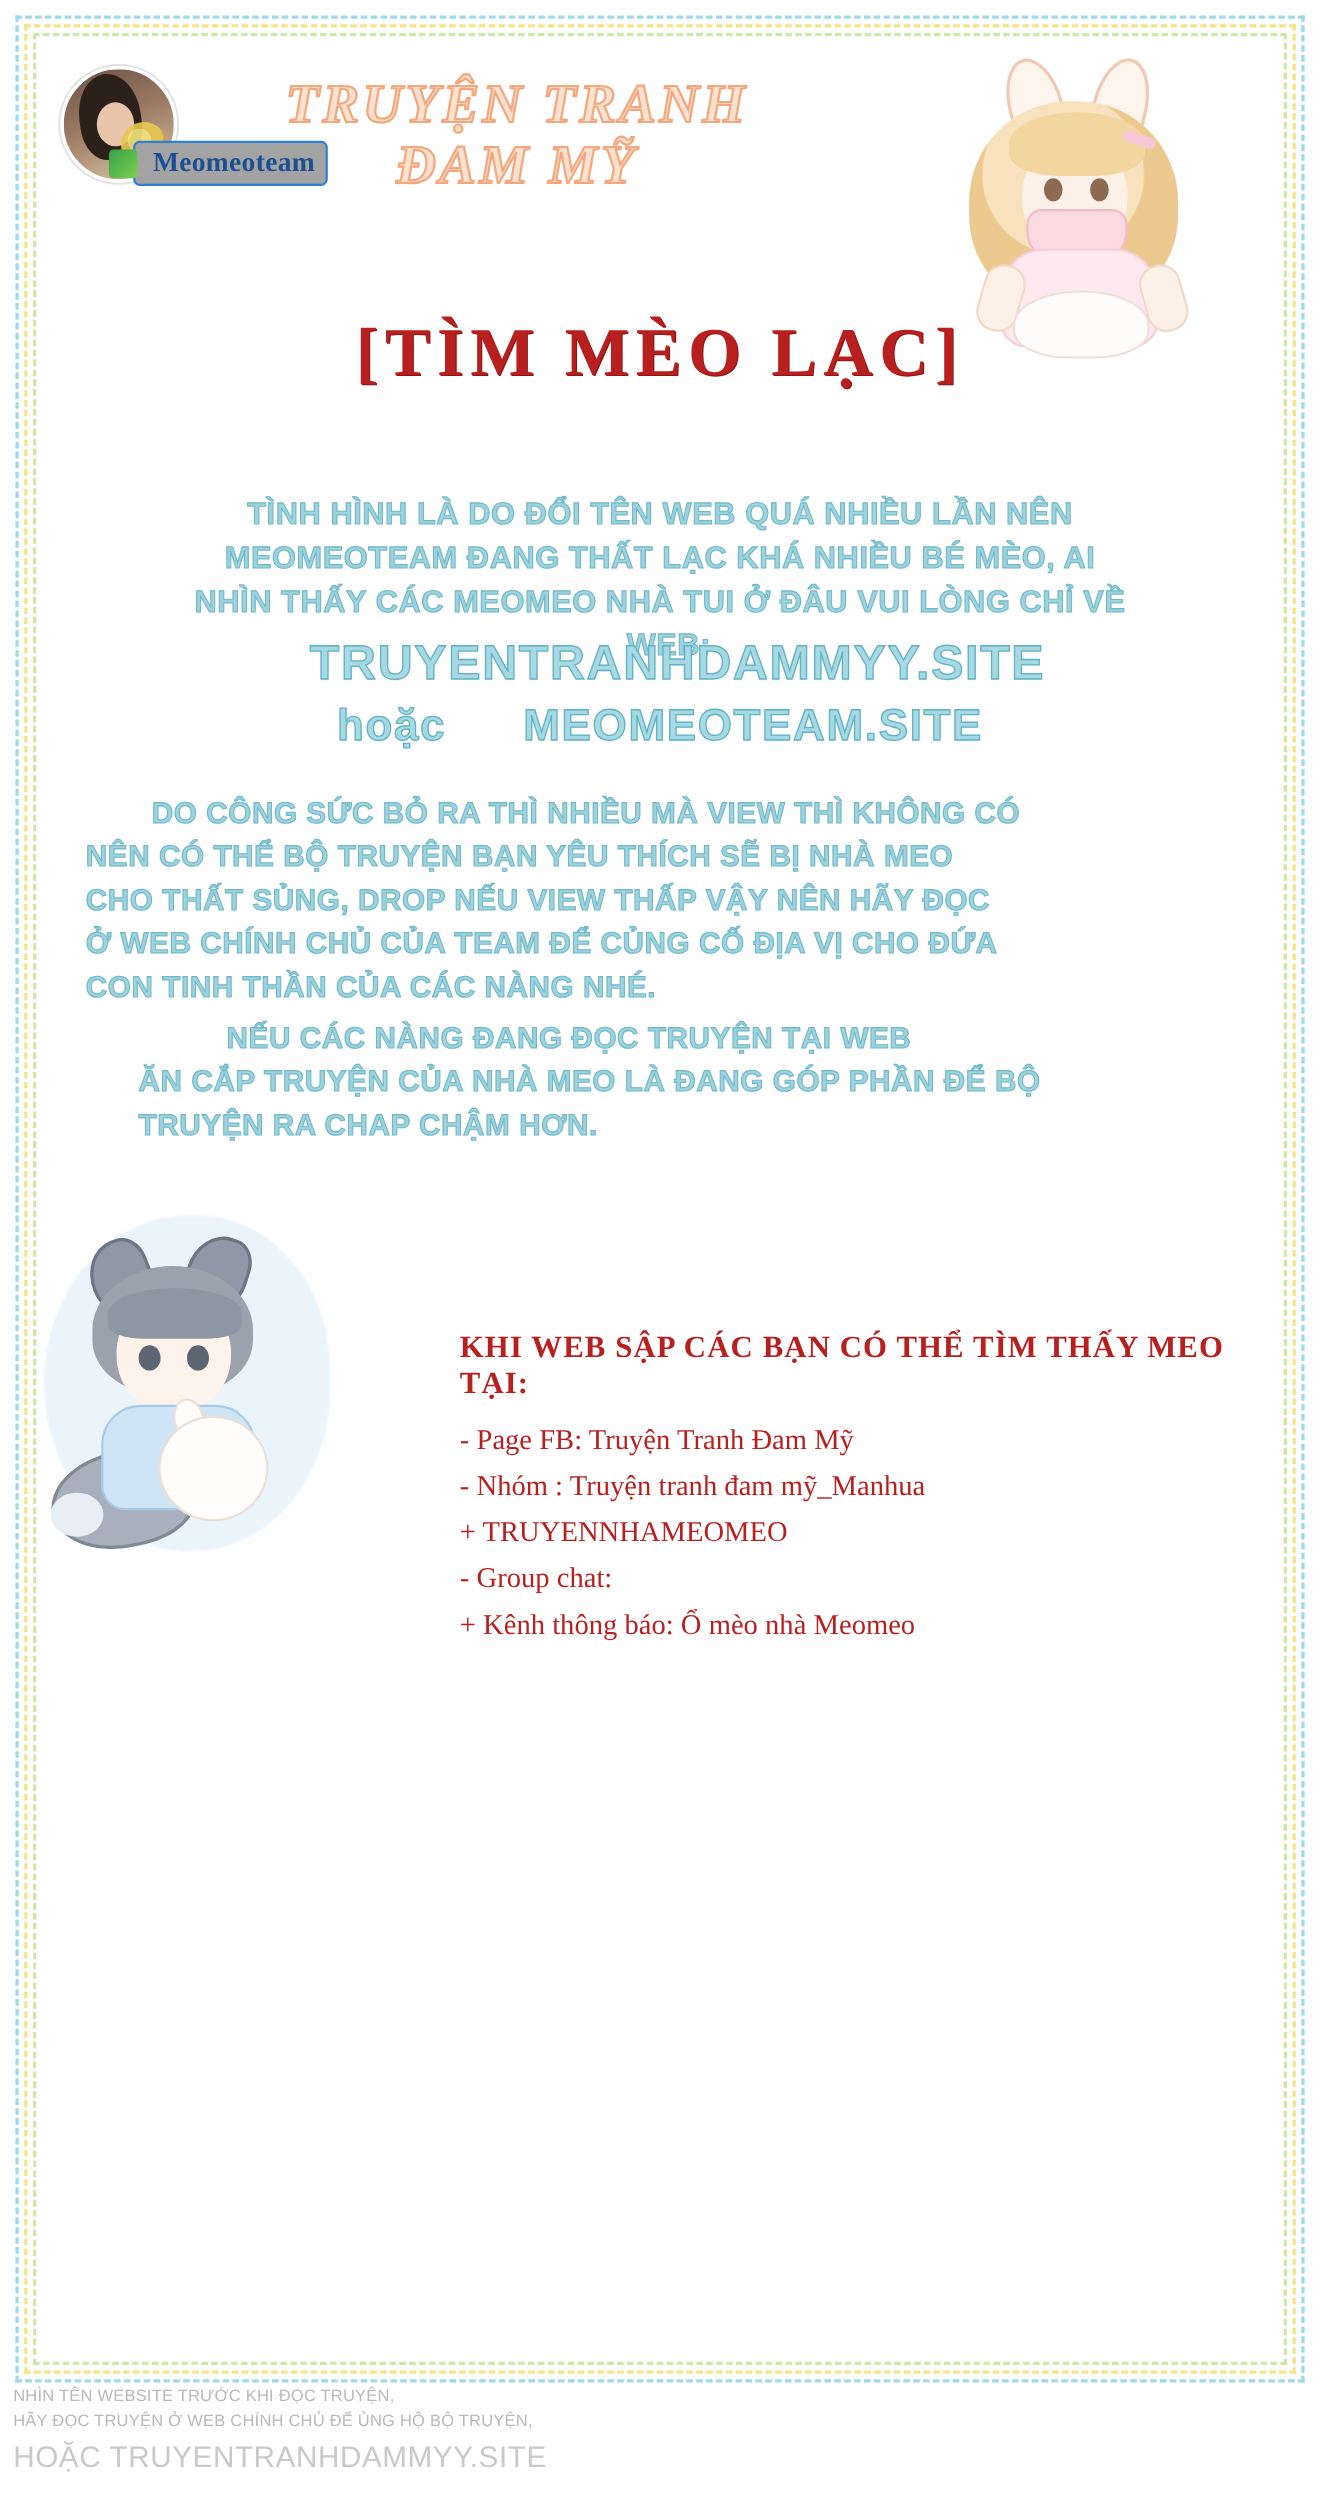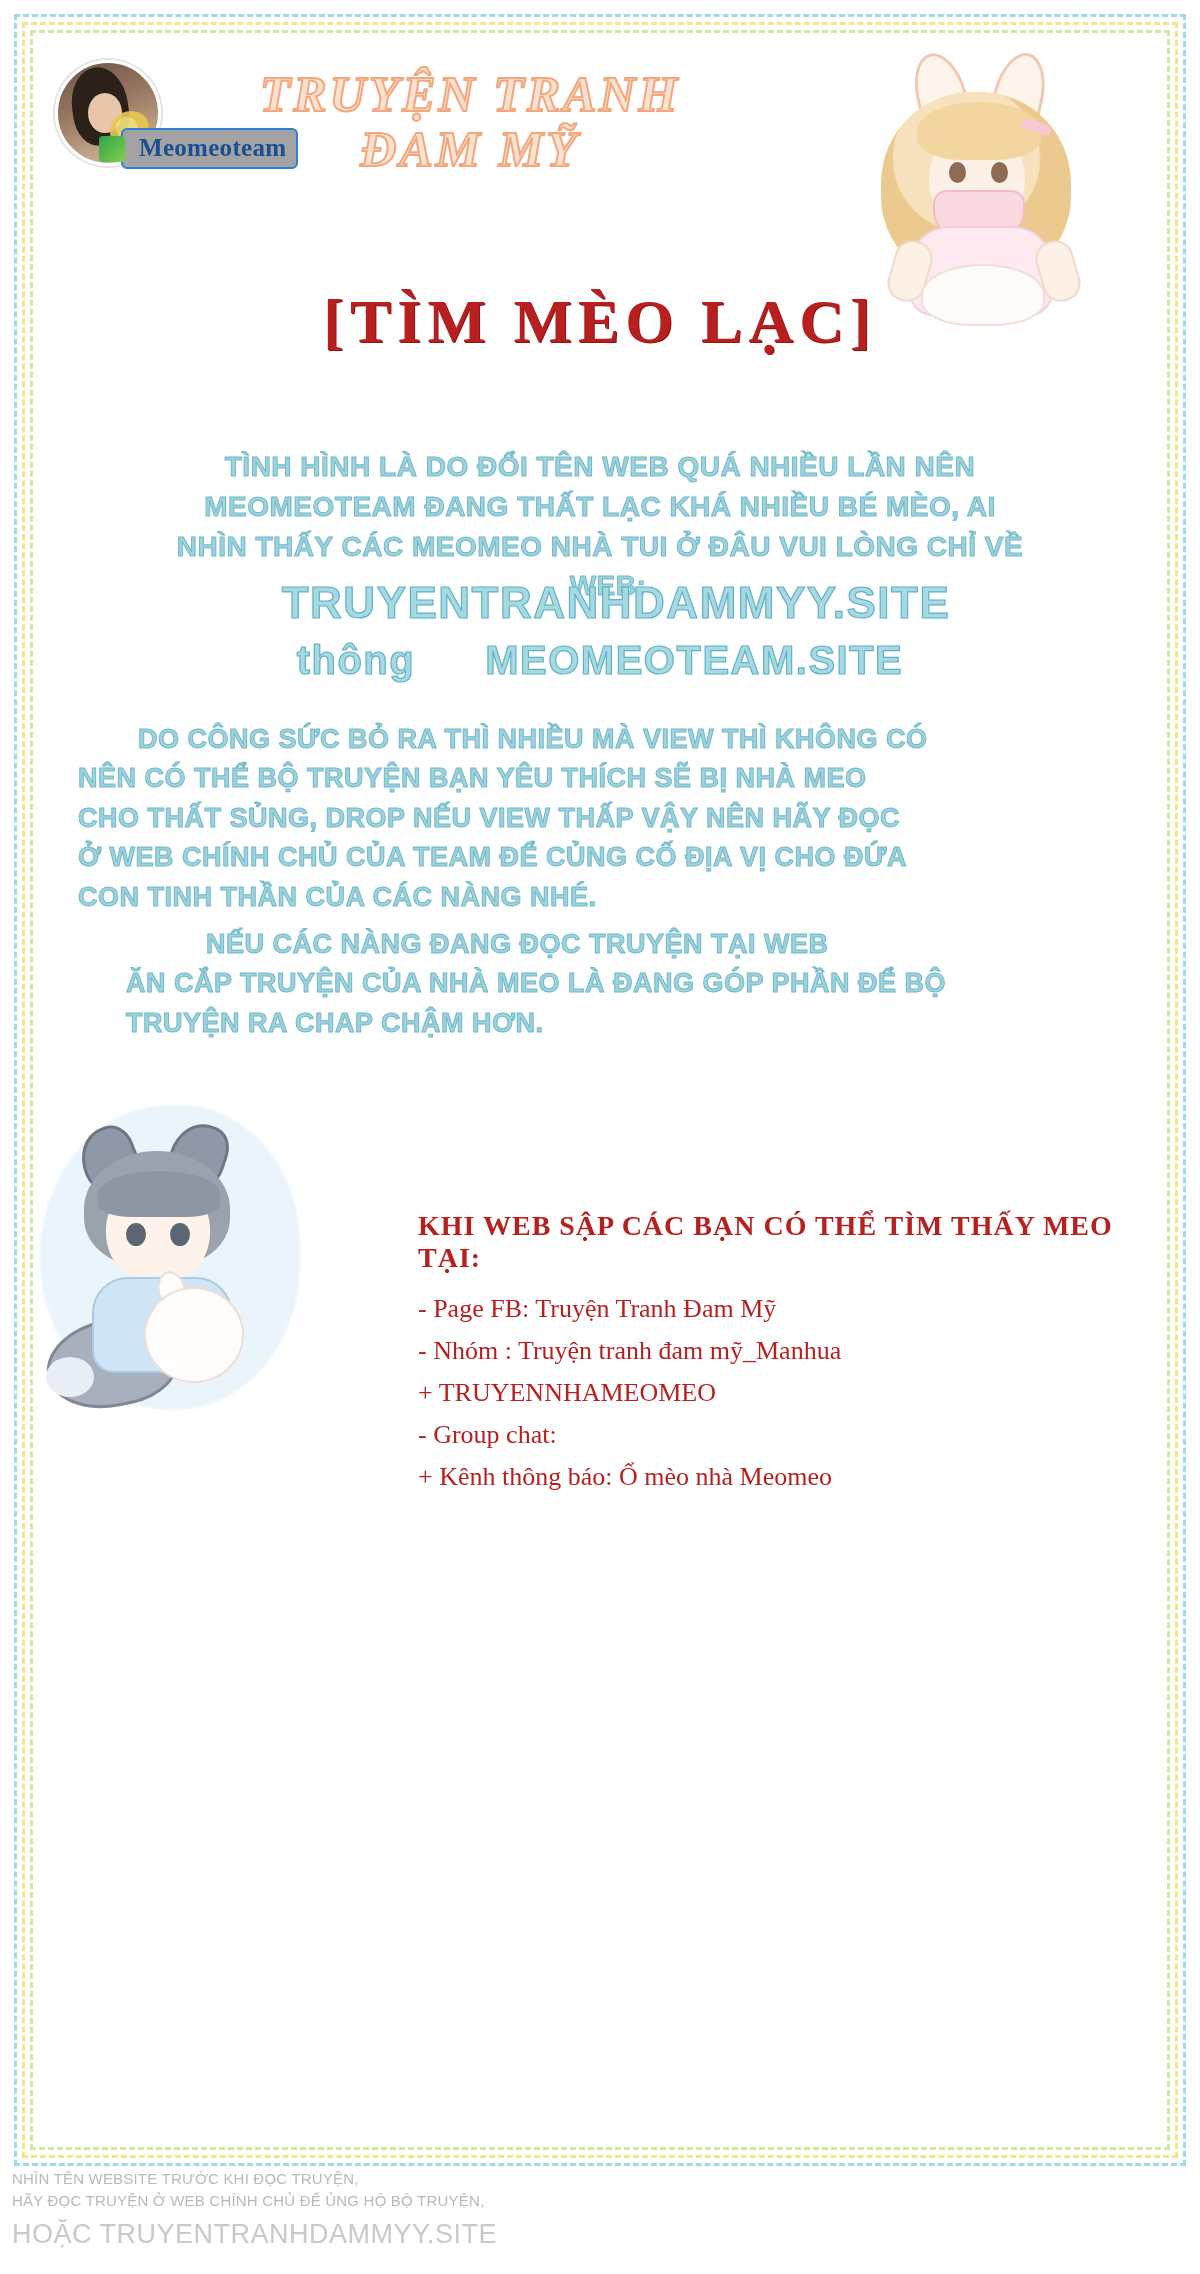--- a/index.html
+++ b/index.html
@@ -468,21 +468,21 @@
 
   <div class="block para1">
     <span class="c">TÌNH HÌNH LÀ DO ĐỔI TÊN WEB QUÁ NHIỀU LẦN NÊN</span>
     <span class="c">MEOMEOTEAM ĐANG THẤT LẠC KHÁ NHIỀU BÉ MÈO, AI</span>
     <span class="c">NHÌN THẤY CÁC MEOMEO NHÀ TUI Ở ĐÂU VUI LÒNG CHỈ VỀ</span>
     <span class="l">WEB:</span>
   </div>
 
   <div class="block site-main">TRUYENTRANHDAMMYY.SITE</div>
   <div class="block site-alt">
-    <span class="or">thông</span><span>MEOMEOTEAM.SITE</span>
+    <span class="or">hoặc</span><span>MEOMEOTEAM.SITE</span>
   </div>
 
   <div class="block para2">
     <span class="first">DO CÔNG SỨC BỎ RA THÌ NHIỀU MÀ VIEW THÌ KHÔNG CÓ</span>
     <span>NÊN CÓ THỂ BỘ TRUYỆN BẠN YÊU THÍCH SẼ BỊ NHÀ MEO</span><br>
     <span>CHO THẤT SỦNG, DROP NẾU VIEW THẤP VẬY NÊN HÃY ĐỌC</span><br>
     <span>Ở WEB CHÍNH CHỦ CỦA TEAM ĐỂ CỦNG CỐ ĐỊA VỊ CHO ĐỨA</span><br>
     <span>CON TINH THẦN CỦA CÁC NÀNG NHÉ.</span>
   </div>
 

